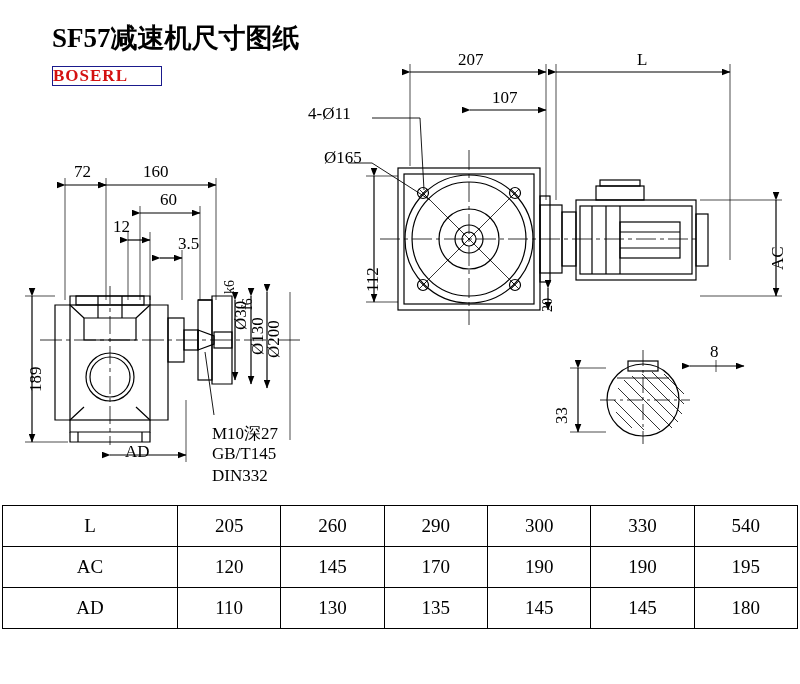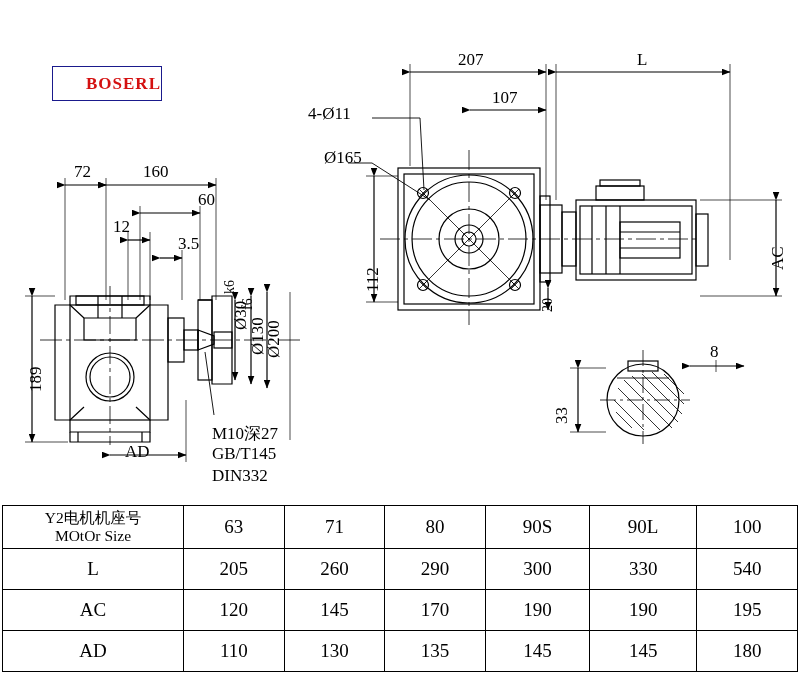--- a/index.html
+++ b/index.html
@@ -10,23 +10,23 @@
   }
   .root{position:relative;width:800px;height:684px;}
 
   .title{
     position:absolute;left:52px;top:20px;
     font-size:27px;font-weight:bold;
     font-family:"Liberation Serif", serif;
     letter-spacing:0px;white-space:nowrap;
   }
   .logo-box{
-    position:absolute;left:52px;top:66px;width:110px;height:35px;
+    position:absolute;left:52px;top:66px;width:110px;height:20px;
     border:1.5px solid #1a1a8c;box-sizing:border-box;
-    display:flex;align-items:center;justify-content:flex-end;
+    display:flex;align-items:center;justify-content:flex-start;
   }
   .logo-box span{
     color:#d41111;font-weight:bold;font-size:17px;
     font-family:"Liberation Serif", serif;letter-spacing:1px;
   }
 
   svg.drawing{position:absolute;left:0;top:0;width:800px;height:684px;}
 
   .lbl{
     position:absolute;font-size:17px;color:#000;
@@ -52,20 +52,21 @@
   table.spec td.hdr-left{
     font-size:15.5px;line-height:1.15;width:172px;padding:2px 4px;
   }
   table.spec td.rowlbl{font-size:19px;width:172px;}
 </style>
 </head>
 <body>
 
 <div class="root">
 
+  <div class="title">SF57减速机尺寸图纸</div>
   <div class="logo-box">
     <span>BOSERL</span>
   </div>
 
   <svg class="drawing" viewBox="0 0 800 684">
     <defs>
       <marker id="ah" markerWidth="10" markerHeight="8" refX="9" refY="4" orient="auto" markerUnits="userSpaceOnUse">
         <path d="M0,0 L10,4 L0,8 z" fill="#000"></path>
       </marker>
       <marker id="ahs" markerWidth="9" markerHeight="7" refX="8.5" refY="3.5" orient="auto" markerUnits="userSpaceOnUse">
@@ -223,21 +224,21 @@
       <line x1="716" y1="360" x2="716" y2="372" stroke-width="0.7"></line>
 
       <line x1="578" y1="368" x2="578" y2="432" marker-start="url(#ahs)" marker-end="url(#ahs)"></line>
       <line x1="570" y1="368" x2="606" y2="368" stroke-width="0.7"></line>
       <line x1="570" y1="432" x2="606" y2="432" stroke-width="0.7"></line>
     </g>
   </svg>
 
   <div class="lbl" style="left:74px;top:162px;">72</div>
   <div class="lbl" style="left:143px;top:162px;">160</div>
-  <div class="lbl" style="left:160px;top:190px;margin-left:38px;">60</div>
+  <div class="lbl" style="left:160px;top:190px;">60</div>
   <div class="lbl" style="left:113px;top:217px;">12</div>
   <div class="lbl" style="left:178px;top:234px;">3.5</div>
   <div class="lbl vert" style="left:26px;top:392px;">189</div>
   <div class="lbl" style="left:125px;top:442px;">AD</div>
 
   <div class="lbl vert" style="left:231px;top:330px;">Ø30</div>
   <div class="lbl small vert" style="left:222px;top:294px;">k6</div>
   <div class="lbl vert" style="left:248px;top:355px;">Ø130</div>
   <div class="lbl small vert" style="left:240px;top:310px;">f6</div>
   <div class="lbl vert" style="left:264px;top:358px;">Ø200</div>
@@ -253,32 +254,20 @@
   <div class="lbl" style="left:303px;top:148px;margin-left:21px;">Ø165</div>
   <div class="lbl vert" style="left:363px;top:292px;">112</div>
   <div class="lbl small vert" style="left:540px;top:312px;">20</div>
   <div class="lbl vert" style="left:768px;top:270px;">AC</div>
 
   <div class="lbl" style="left:710px;top:342px;">8</div>
   <div class="lbl vert" style="left:552px;top:424px;">33</div>
 
   <table class="spec">
     <tbody>
-      <tr>
-        <td class="hdr-left">
-          <div>Y2电机机座号</div>
-          <div>MOtOr Size</div>
-        </td>
-        <td>63</td>
-        <td>71</td>
-        <td>80</td>
-        <td>90S</td>
-        <td>90L</td>
-        <td>100</td>
-      </tr>
       <tr>
         <td class="rowlbl">L</td>
         <td>205</td>
         <td>260</td>
         <td>290</td>
         <td>300</td>
         <td>330</td>
         <td>540</td>
       </tr>
       <tr>

